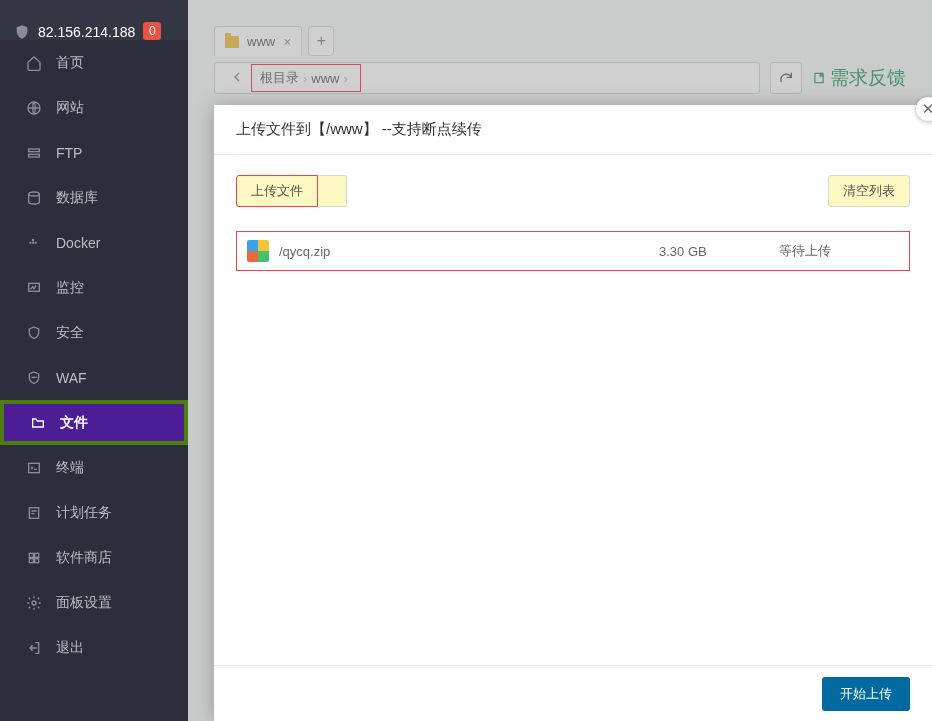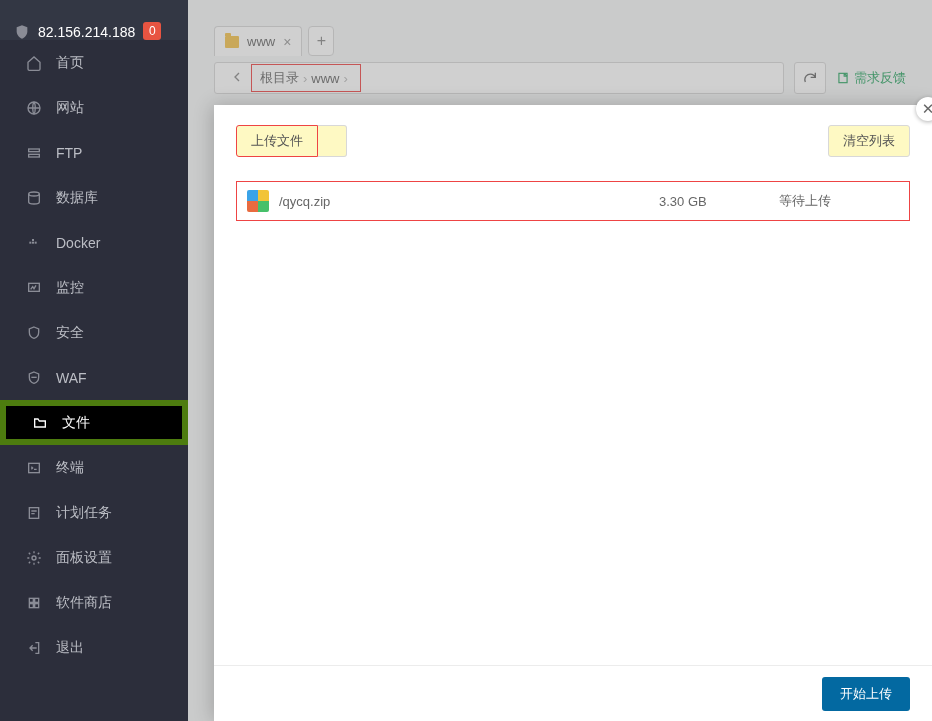--- a/index.html
+++ b/index.html
@@ -4,40 +4,40 @@
 <style>
 * { margin: 0; padding: 0; box-sizing: border-box; }
 body { font-family: -apple-system, "Microsoft YaHei", "PingFang SC", sans-serif; font-size: 13px; background: #fff; width: 932px; height: 721px; overflow: hidden; position: relative; }
 
 
 .sidebar { position: absolute; left: 0; top: 0; width: 188px; height: 721px; background: #2c2e3b; color: #a9abb3; }
 .sidebar-header { height: 40px; display: flex; align-items: flex-end; padding: 0 14px; gap: 8px; background: #333744; }
 .sidebar-header .ip { color: #fff; font-weight: 500; font-size: 14px; }
 .badge-count { background: #e85441; color: #fff; border-radius: 3px; min-width: 18px; height: 18px; display: inline-flex; align-items: center; justify-content: center; font-size: 12px; padding: 0 4px; }
 .nav-item { height: 45px; display: flex; align-items: center; padding: 0 26px; gap: 14px; cursor: pointer; color: #bcbec5; font-size: 14px; }
-.nav-item.active { background: #000000; border: 6px solid #4d7c0f; color: #fff; }
+.nav-item.active { background: #4c1d95; border: 4px solid #4d7c0f; color: #fff; font-weight: bold; }
 .nav-icon { width: 16px; height: 16px; display: inline-flex; align-items: center; justify-content: center; color: #8a8c96; flex-shrink: 0; }
 .nav-item.active .nav-icon { color: #fff; }
 
 
 .main { position: absolute; left: 188px; top: 0; right: 0; height: 721px; background: #f6f7f8; }
 .tabs-bar { height: 60px; display: flex; align-items: center; padding: 22px 26px 0; gap: 6px; }
 .tab { height: 30px; border: 1px solid #d8d8d8; border-bottom: none; background: #fff; display: flex; align-items: center; padding: 0 10px; gap: 8px; border-radius: 4px 4px 0 0; font-size: 13px; color: #666; }
 .tab .tab-x { color: #999; cursor: pointer; font-size: 14px; }
 .tab-add { width: 26px; height: 30px; display: flex; align-items: center; justify-content: center; border: 1px solid #d8d8d8; border-radius: 4px; color: #888; font-size: 16px; cursor: pointer; background: #fff; }
 .folder-ico { width: 14px; height: 12px; background: #f4c24b; border-radius: 1px; position: relative; }
 .folder-ico::before { content: ""; position: absolute; top: -3px; left: 0; width: 6px; height: 3px; background: #f4c24b; border-radius: 1px 1px 0 0; }
 
 .addr-bar { height: 36px; margin: 0 26px 14px; display: flex; align-items: center; gap: 10px; }
 .addr-box { flex: 1; height: 32px; border: 1px solid #d8d8d8; background: #fff; display: flex; align-items: center; padding: 0 8px; border-radius: 3px; }
 .back-btn { color: #888; padding: 0 6px; cursor: pointer; }
 .crumb-hi { color: #666; padding: 0 8px; border: 1px solid #e44; height: 28px; display: inline-flex; align-items: center; }
 .crumb-sep { color: #bbb; padding: 0 4px; }
 .refresh-btn { width: 32px; height: 32px; border: 1px solid #d8d8d8; border-radius: 3px; background: #fff; display: flex; align-items: center; justify-content: center; cursor: pointer; color: #666; }
-.feedback-link { color: #2aa562; font-size: 13px; display: inline-flex; align-items: center; gap: 4px; cursor: pointer; }
+.feedback-link { color: #2aa562; font-size: 19px; display: inline-flex; align-items: center; gap: 4px; cursor: pointer; }
 
 
 .dim { position: absolute; left: 188px; top: 0; right: 0; height: 721px; background: rgba(120,120,120,0.35); }
 
 
 .dialog { position: absolute; right: 0; top: 105px; width: 718px; height: 616px; background: #fff; box-shadow: -2px 0 18px rgba(0,0,0,0.2); display: flex; flex-direction: column; }
 .dialog-close { position: absolute; right: -8px; top: -8px; width: 24px; height: 24px; border-radius: 50%; background: #fff; box-shadow: 0 1px 4px rgba(0,0,0,0.3); display: flex; align-items: center; justify-content: center; cursor: pointer; color: #666; font-size: 15px; }
 .dialog-header { height: 50px; border-bottom: 1px solid #ececec; display: flex; align-items: center; padding: 0 22px; font-size: 15px; color: #333; }
 .dialog-body { flex: 1; padding: 20px 22px; overflow: auto; }
 .toolbar { display: flex; justify-content: space-between; align-items: center; margin-bottom: 24px; }
@@ -172,36 +172,36 @@
         <svg viewBox="0 0 24 24" fill="none" stroke="currentColor" stroke-width="2">
           <rect x="5" y="4" width="14" height="16"></rect>
           <path d="M8 9h8M8 13h5"></path>
         </svg>
       </span>
     <span>计划任务</span>
   </div>
   <div class="nav-item">
     <span class="nav-icon">
         <svg viewBox="0 0 24 24" fill="none" stroke="currentColor" stroke-width="2">
-          <circle cx="12" cy="12" r="3"></circle>
-          <path d="M12 2v3M12 19v3M4.2 4.2l2.1 2.1M17.7 17.7l2.1 2.1M2 12h3M19 12h3M4.2 19.8l2.1-2.1M17.7 6.3l2.1-2.1"></path>
-        </svg>
-      </span>
-    <span>面板设置</span>
-  </div>
-  <div class="nav-item">
-    <span class="nav-icon">
-        <svg viewBox="0 0 24 24" fill="none" stroke="currentColor" stroke-width="2">
           <rect x="5" y="5" width="6" height="6"></rect>
           <rect x="13" y="5" width="6" height="6"></rect>
           <rect x="5" y="13" width="6" height="6"></rect>
           <rect x="13" y="13" width="6" height="6"></rect>
         </svg>
       </span>
     <span>软件商店</span>
+  </div>
+  <div class="nav-item">
+    <span class="nav-icon">
+        <svg viewBox="0 0 24 24" fill="none" stroke="currentColor" stroke-width="2">
+          <circle cx="12" cy="12" r="3"></circle>
+          <path d="M12 2v3M12 19v3M4.2 4.2l2.1 2.1M17.7 17.7l2.1 2.1M2 12h3M19 12h3M4.2 19.8l2.1-2.1M17.7 6.3l2.1-2.1"></path>
+        </svg>
+      </span>
+    <span>面板设置</span>
   </div>
   <div class="nav-item">
     <span class="nav-icon">
         <svg viewBox="0 0 24 24" fill="none" stroke="currentColor" stroke-width="2">
           <path d="M14 4h5v16h-5M10 8l-4 4 4 4M6 12h10"></path>
         </svg>
       </span>
     <span>退出</span>
   </div>
 </div>
@@ -242,20 +242,21 @@
         </svg>
       <span>需求反馈</span>
     </span>
   </div>
 </div>
 
 <div class="dim"></div>
 
 <div class="dialog">
   <div class="dialog-close">✕</div>
+  <div class="dialog-header">上传文件到【/www】 --支持断点续传</div>
   <div class="dialog-body">
     <div class="toolbar">
       <div class="btn-split">
         <div class="btn btn-main">上传文件</div>
         <div class="btn btn-caret">
           <svg viewBox="0 0 24 24" fill="none" stroke="currentColor" stroke-width="2" style="width:12px;height:12px">
               <path d="M6 9l6 6 6-6"></path>
             </svg>
         </div>
       </div>

